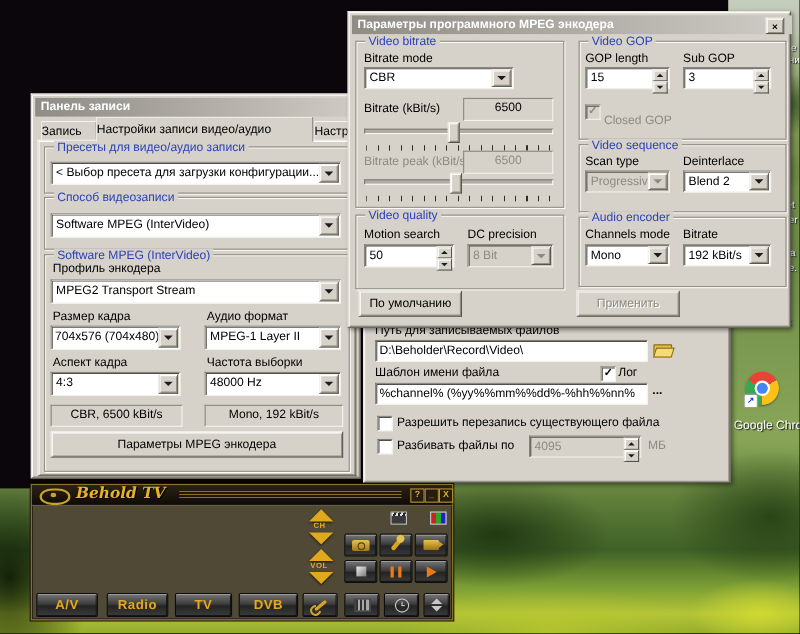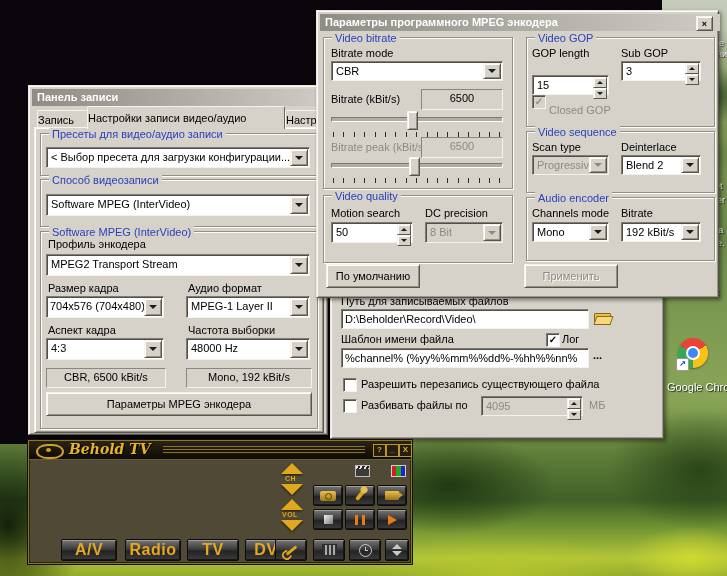--- a/index.html
+++ b/index.html
@@ -99,21 +99,21 @@
   .bh-logo{position:absolute;width:24px;height:11px;border:2px solid #caa22b;border-radius:50% / 60%;}
   .bh-logo:after{content:"";position:absolute;left:8px;top:2px;width:5px;height:4px;background:#caa22b;border-radius:50%;}
   .bh-apptitle{position:absolute;font-family:"DejaVu Serif",serif;font-style:italic;font-weight:bold;
       font-size:14px;color:#e8b424;text-shadow:1px 1px 0 #000;line-height:17px;}
   .bh-wbtn{position:absolute;width:11px;height:11px;background:#241d10;border:1px solid #b9952a;
       color:#d8b02c;font-size:8px;font-weight:bold;line-height:10px;text-align:center;}
   .bh-btn{position:absolute;background:linear-gradient(180deg,#767676 0%,#3d3d3d 45%,#242424 55%,#3b3b3b 100%);
       border:1px solid #0d0d0d;border-radius:2px;
       box-shadow:inset 0 1px 0 #9d9d9d, inset -1px -1px 0 #161616;
       display:flex;align-items:center;justify-content:center;}
-  .bh-mode{color:#e8a81e;font-weight:bold;font-size:16px;letter-spacing:.5px;margin-left:28px;}
+  .bh-mode{color:#e8a81e;font-weight:bold;font-size:12px;letter-spacing:.5px;}
   .bezel{position:absolute;background:#232017;border:1px solid #000;box-shadow:inset 1px 1px 3px #000;}
   .lcd{position:absolute;background:#040404;
       background-image:radial-gradient(#1a2412 30%, transparent 32%);background-size:3px 3px;overflow:hidden;}
   .dot1{position:absolute;font-family:"DejaVu Sans Mono",monospace;font-weight:bold;color:#ece8da;
       font-size:14px;letter-spacing:2px;text-shadow:0 0 1px rgba(255,255,240,.55);white-space:nowrap;}
   .dot2{position:absolute;font-family:"DejaVu Sans Mono",monospace;font-weight:bold;color:#ece8da;
       font-size:13px;letter-spacing:1px;text-shadow:0 0 1px rgba(255,255,240,.55);white-space:nowrap;}
   .st{position:absolute;font-size:7px;font-weight:bold;white-space:nowrap;}
   .orange{color:#e8821e;}
   .mv{color:#50503f;}
@@ -367,21 +367,21 @@
 <div class="win" style="left:316px;top:10px;width:401px;height:286px;z-index:5;">
   <div class="tbar" style="left:3px;top:3px;width:395px;height:17px;">
     <span>Параметры программного MPEG энкодера</span>
   </div>
   <div class="xbtn" style="right:5px;top:5px;width:15px;height:13px;">×</div>
 
   <div class="grp" style="left:6px;top:26px;width:188px;height:150px;">
     <span class="gcap">Video bitrate</span>
   </div>
   <span class="lbl" style="left:14px;top:36px;">Bitrate mode</span>
-  <div class="combo" style="left:14px;top:50px;width:172px;height:20px;">
+  <div class="combo" style="left:14px;top:50px;width:136px;height:20px;">
     <div class="cfield">CBR</div>
     <div class="cbtn">
         <span class="arrd"></span>
       </div>
   </div>
   <span class="lbl" style="left:14px;top:82px;">Bitrate (kBit/s)</span>
   <div class="sunkbox" style="left:104px;top:78px;width:80px;height:19px;">6500</div>
   <div class="track" style="left:14px;top:106px;width:170px;"></div>
   <div class="thumb" style="left:90px;top:100px;"></div>
   <div class="ticks" style="left:16px;top:121px;width:168px;"></div>
@@ -413,21 +413,21 @@
         <span class="arrd"></span>
       </div>
   </div>
   <div class="btn" style="left:9px;top:253px;width:92px;height:22px;">По умолчанию</div>
 
   <div class="grp" style="left:209px;top:26px;width:187px;height:88px;">
     <span class="gcap">Video GOP</span>
   </div>
   <span class="lbl" style="left:215px;top:36px;">GOP length</span>
   <span class="lbl" style="left:304px;top:36px;">Sub GOP</span>
-  <div class="spin" style="left:215px;top:64px;width:77px;height:20px;">
+  <div class="spin" style="left:215px;top:50px;width:77px;height:20px;">
     <div class="sfield">15</div>
     <div class="sbtns">
       <div class="sb">
           <span class="arru"></span>
         </div>
       <div class="sb">
           <span class="arrdn"></span>
         </div>
     </div>
   </div>

